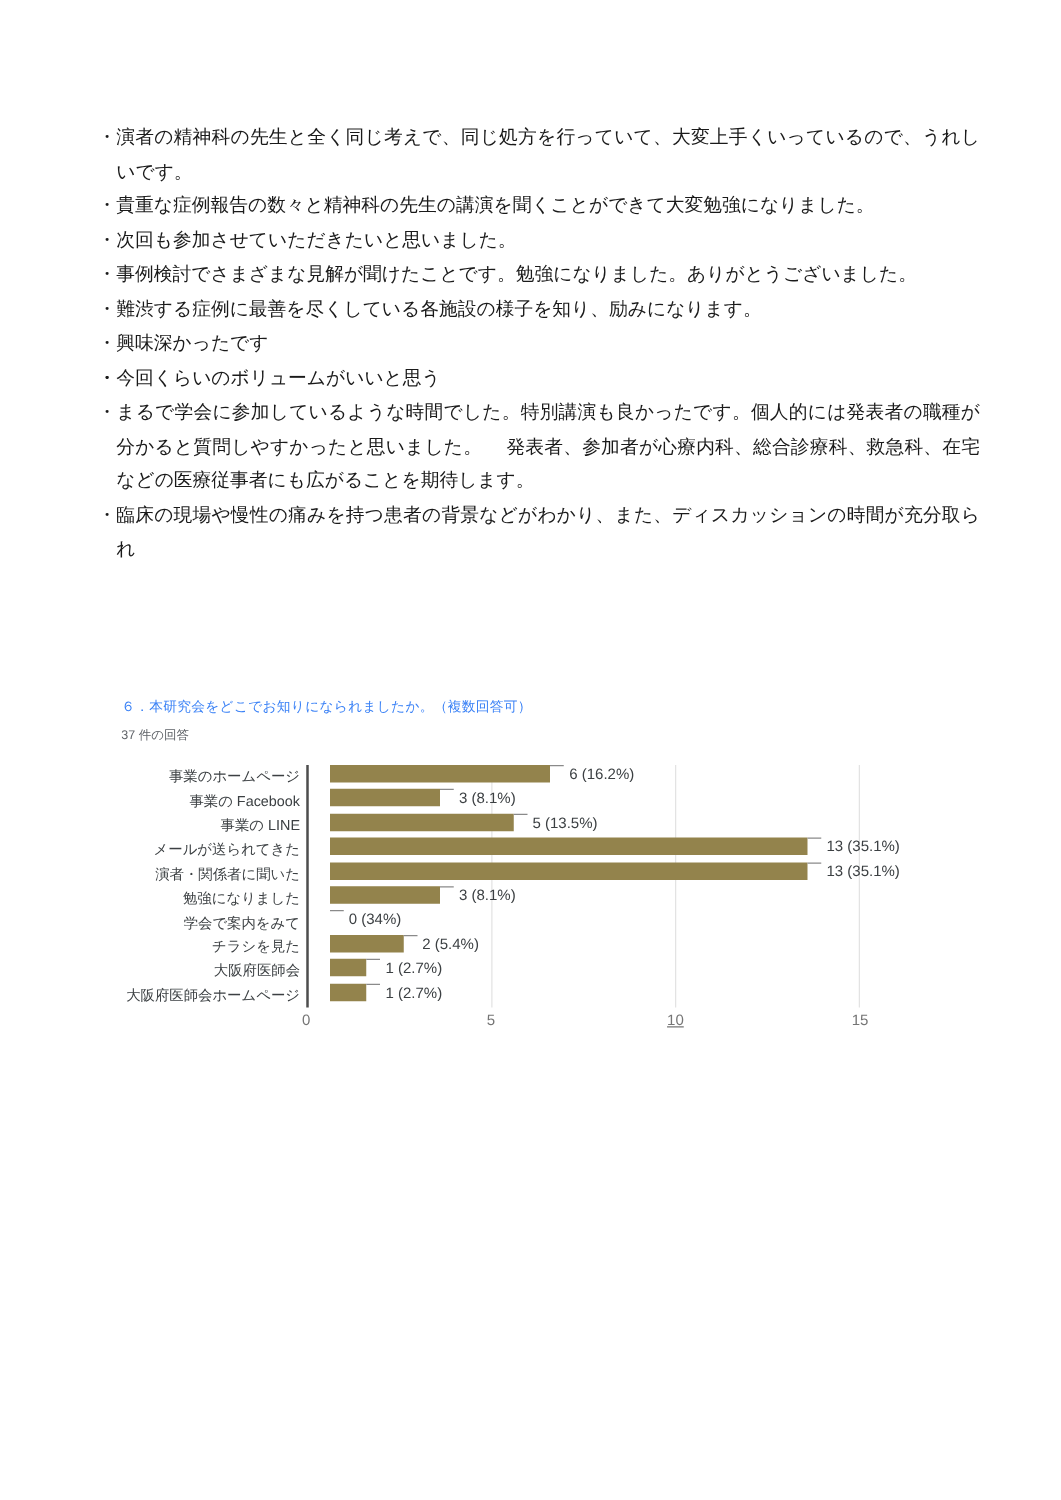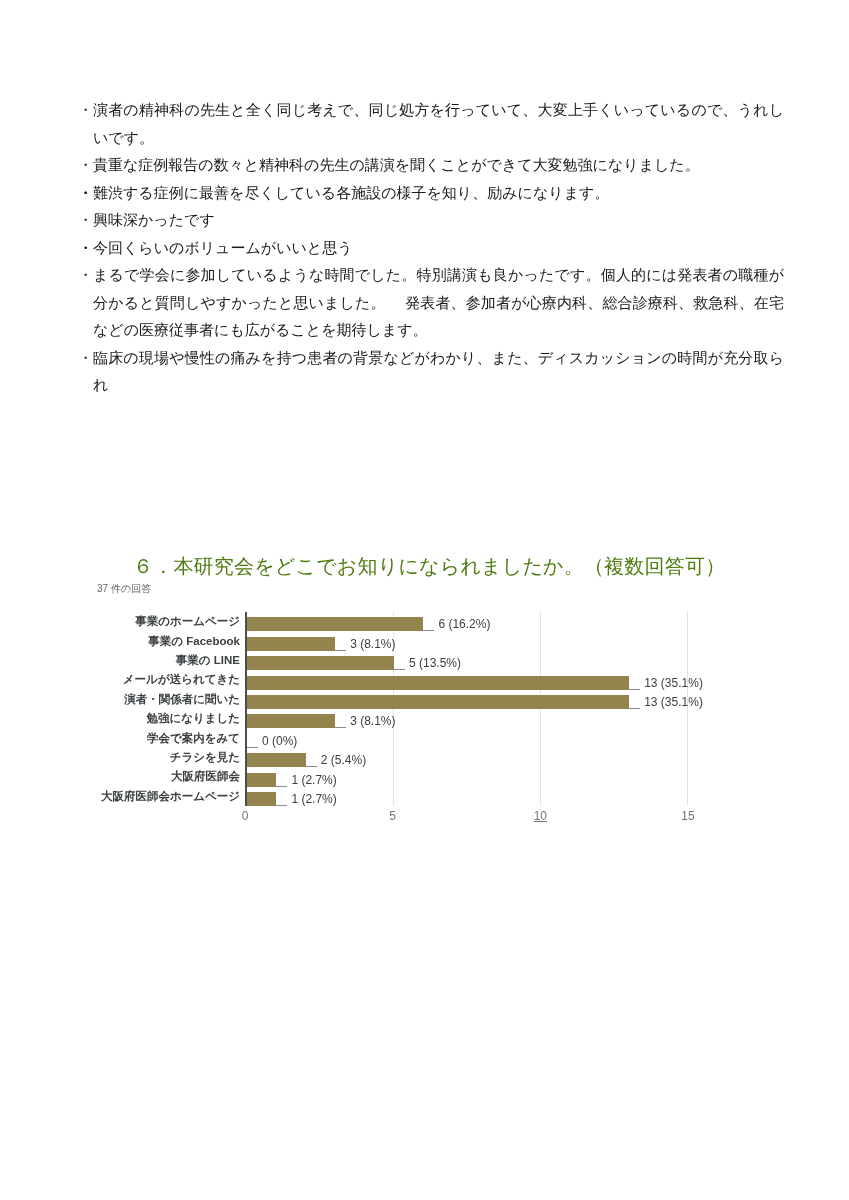--- a/index.html
+++ b/index.html
@@ -16,63 +16,63 @@
     margin:0;padding:0;list-style:none;
     font-size:15px;line-height:27.5px;color:#1a1a1a;
     text-align:justify;
   }
   .comments li{position:relative;padding-left:15px;}
   .comments .bullet{position:absolute;left:0;top:0;width:15px;}
 
   
   .section-title{
     position:absolute;left:97px;top:555px;
-    font-size:20px;line-height:22px;color:#4d7c0f;letter-spacing:0.2px;margin-left:36px;
+    font-size:11px;line-height:22px;color:#3b82f6;letter-spacing:0.2px;
   }
   .response-count{
     position:absolute;left:97px;top:581px;
     font-size:10px;line-height:15px;color:#5f6368;
   }
 
   
   .chart{position:absolute;left:98px;top:612px;display:flex;}
   .labels-col{width:147px;}
   .label-row{
     height:19.4px;display:flex;align-items:center;justify-content:flex-end;
     padding-right:5px;box-sizing:border-box;
-    font-size:11.5px;color:#3c4043;white-space:nowrap;font-weight:bold;
+    font-size:11.5px;color:#3c4043;white-space:nowrap;
   }
   .plot{position:relative;width:443px;height:194px;}
   .gridline{position:absolute;top:0;bottom:0;width:1px;background:#e3e3e3;}
   .axis-line{position:absolute;top:0;bottom:0;left:0;width:2px;background:#4d4d4d;}
   .bar-row{
-    position:absolute;left:2px;right:-60px;height:19.4px;
-    display:flex;align-items:flex-end;
+    position:absolute;left:19px;right:-60px;height:19.4px;
+    display:flex;align-items:flex-start;
   }
   .bar{height:14px;background:#93834C;flex:none;}
   .connector{width:11px;height:1px;background:#8a8a8a;flex:none;}
   .val-label{
     margin-left:4px;font-size:12px;color:#3c4043;white-space:nowrap;flex:none;
   }
   .x-axis{position:absolute;left:0;right:0;top:197px;height:18px;}
   .x-tick{
     position:absolute;top:0;transform:translateX(-50%);
     font-size:12px;color:#757575;
   }
 </style>
 </head>
 <body>
 
 <div class="page">
 
   <ul class="comments" id="comments-list">
       <li><span class="bullet">・</span><span>演者の精神科の先生と全く同じ考えで、同じ処方を行っていて、大変上手くいっているので、うれしいです。</span></li>
       <li><span class="bullet">・</span><span>貴重な症例報告の数々と精神科の先生の講演を聞くことができて大変勉強になりました。</span></li>
-      <li><span class="bullet">・</span></li>
-      <li><span class="bullet">・</span></li>
+      <li><span class="bullet">・</span><span>次回も参加させていただきたいと思いました。</span></li>
+      <li><span class="bullet">・</span><span>事例検討でさまざまな見解が聞けたことです。勉強になりました。ありがとうございました。</span></li>
       <li><span class="bullet">・</span><span>難渋する症例に最善を尽くしている各施設の様子を知り、励みになります。</span></li>
       <li><span class="bullet">・</span><span>興味深かったです</span></li>
       <li><span class="bullet">・</span></li>
       <li><span class="bullet">・</span><span>今回くらいのボリュームがいいと思う</span></li>
       <li><span class="bullet">・</span><span>まるで学会に参加しているような時間でした。特別講演も良かったです。個人的には発表者の職種が分かると質問しやすかったと思いました。　 発表者、参加者が心療内科、総合診療科、救急科、在宅などの医療従事者にも広がることを期待します。</span></li>
       <li><span class="bullet">・</span><span>臨床の現場や慢性の痛みを持つ患者の背景などがわかり、また、ディスカッションの時間が充分取られ</span></li>
     </ul>
 
   <div class="section-title">６．本研究会をどこでお知りになられましたか。（複数回答可）</div>
 
@@ -128,21 +128,21 @@
           <div class="val-label">13 (35.1%)</div>
         </div>
         <div class="bar-row" style="top: 97px;">
           <div class="bar" style="width: 88.2px; background: rgb(147, 131, 76);"></div>
           <div class="connector"></div>
           <div class="val-label">3 (8.1%)</div>
         </div>
         <div class="bar-row" style="top: 116.4px;">
           <div class="bar" style="width: 0px; background: rgb(147, 131, 76);"></div>
           <div class="connector"></div>
-          <div class="val-label">0 (0%)</div>
+          <div class="val-label">0 (34%)</div>
         </div>
         <div class="bar-row" style="top: 135.8px;">
           <div class="bar" style="width: 58.8px; background: rgb(147, 131, 76);"></div>
           <div class="connector"></div>
           <div class="val-label">2 (5.4%)</div>
         </div>
         <div class="bar-row" style="top: 155.2px;">
           <div class="bar" style="width: 29.4px; background: rgb(147, 131, 76);"></div>
           <div class="connector"></div>
           <div class="val-label">1 (2.7%)</div>

